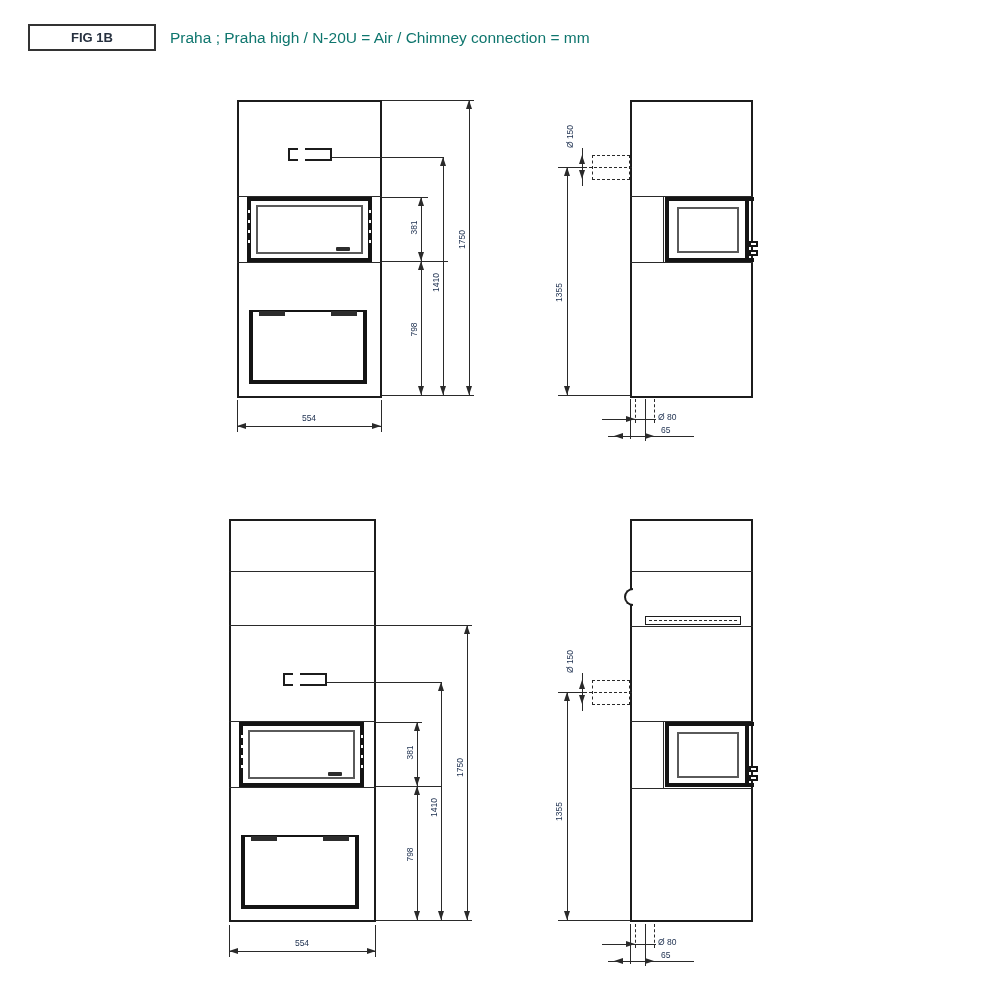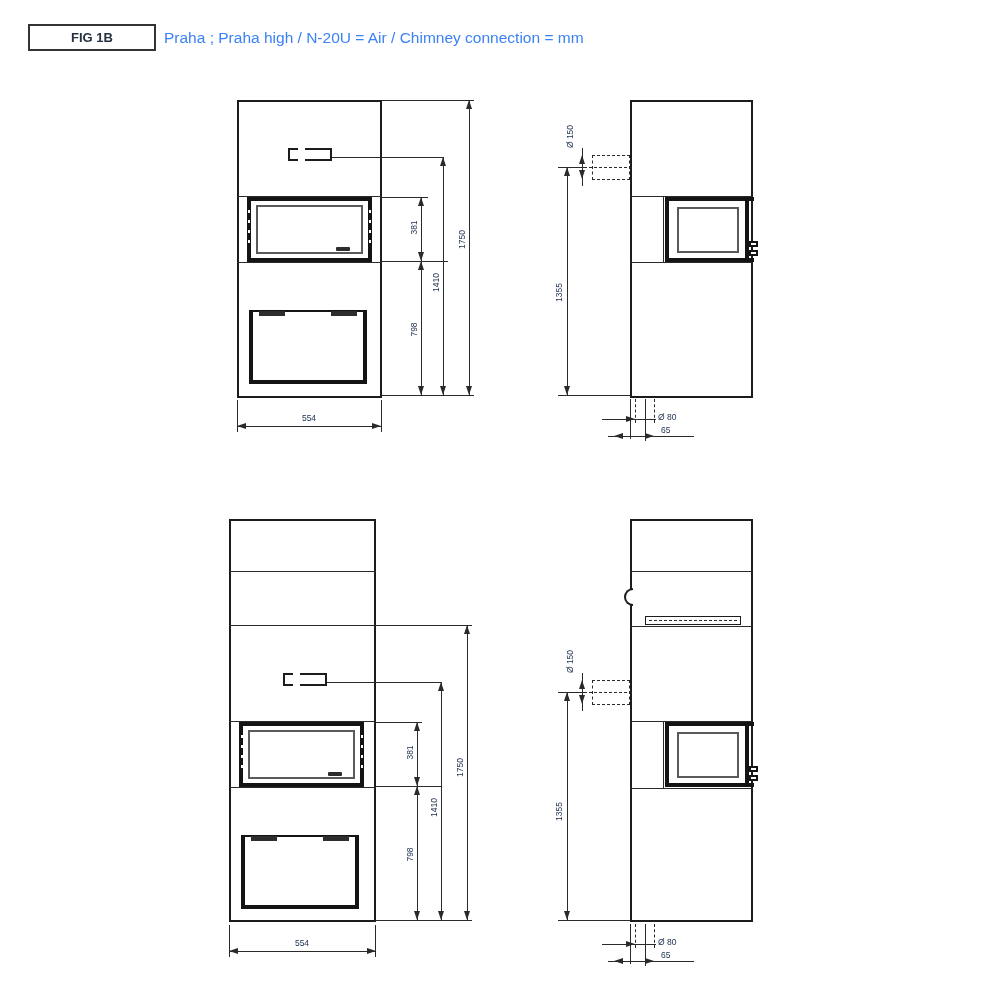--- a/index.html
+++ b/index.html
@@ -29,21 +29,21 @@
   .ad{border-left:3px solid transparent;border-right:3px solid transparent;border-top:9px solid #2a2a2a;}
   .al{border-top:3px solid transparent;border-bottom:3px solid transparent;border-right:9px solid #2a2a2a;}
   .ar{border-top:3px solid transparent;border-bottom:3px solid transparent;border-left:9px solid #2a2a2a;}
   
   .dt{position:absolute;font-size:8.5px;color:#223453;white-space:nowrap;text-align:center;line-height:11px;}
   .rot{transform:rotate(-90deg);}
   
   .figbox{position:absolute;left:28px;top:24px;width:128px;height:27px;box-sizing:border-box;
           border:2px solid #333;display:flex;align-items:center;justify-content:center;
           font-weight:bold;font-size:13px;color:#26303f;background:#fff;}
-  .title{position:absolute;left:164px;top:29px;font-size:15.5px;color:#3b82f6;white-space:nowrap;}
+  .title{position:absolute;left:170px;top:29px;font-size:15.5px;color:#0f766e;white-space:nowrap;}
 </style>
 </head>
 <body>
 
 <div class="canvas">
 
   <div class="figbox">
     <span>FIG 1B</span>
   </div>
   <div class="title">Praha ; Praha high / N-20U = Air / Chimney connection = mm</div>

